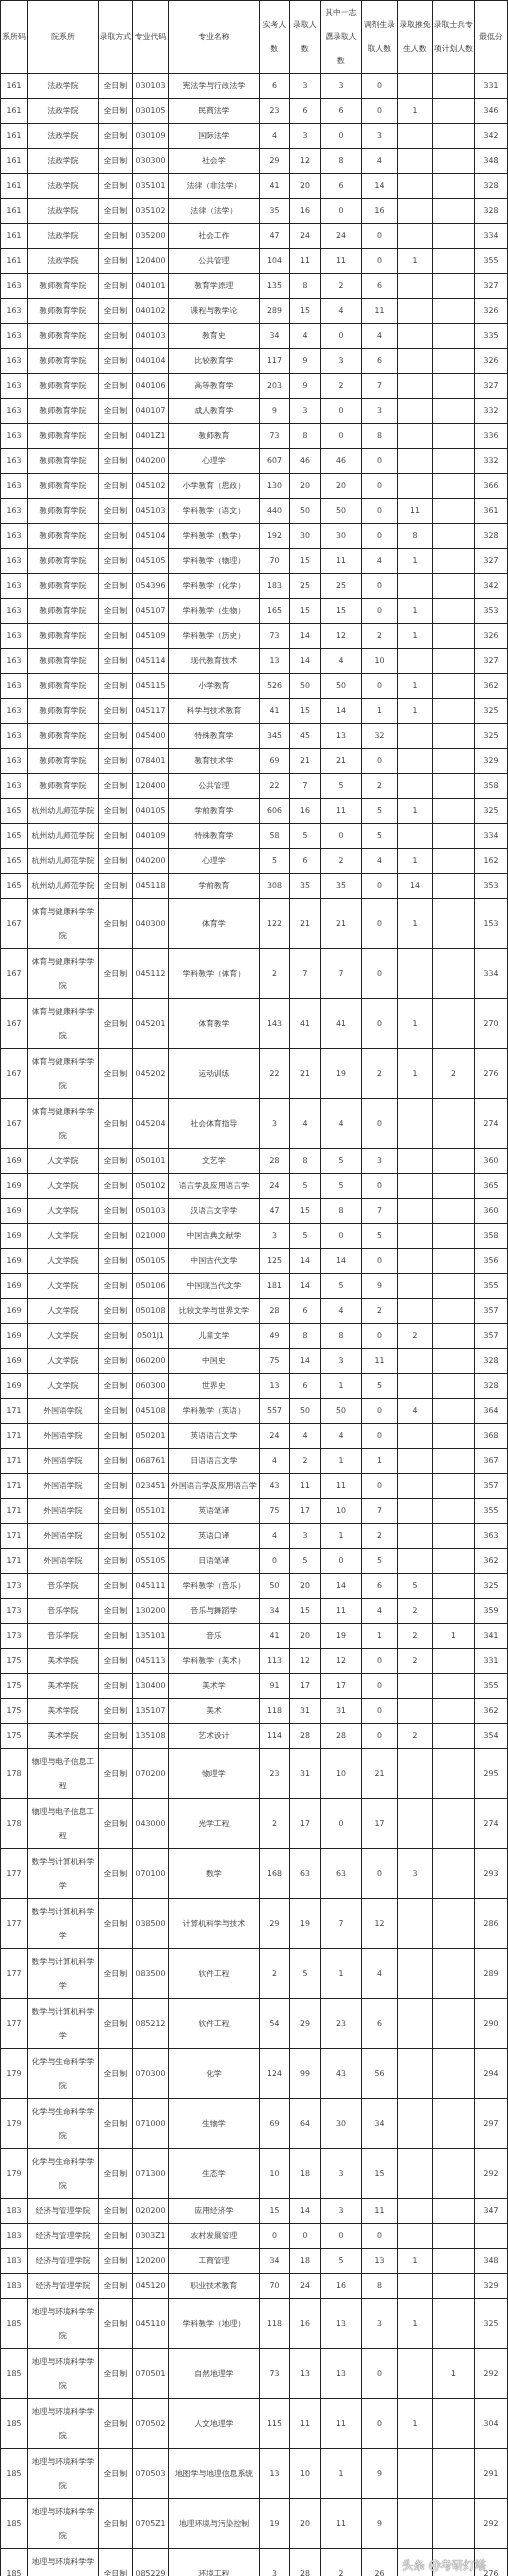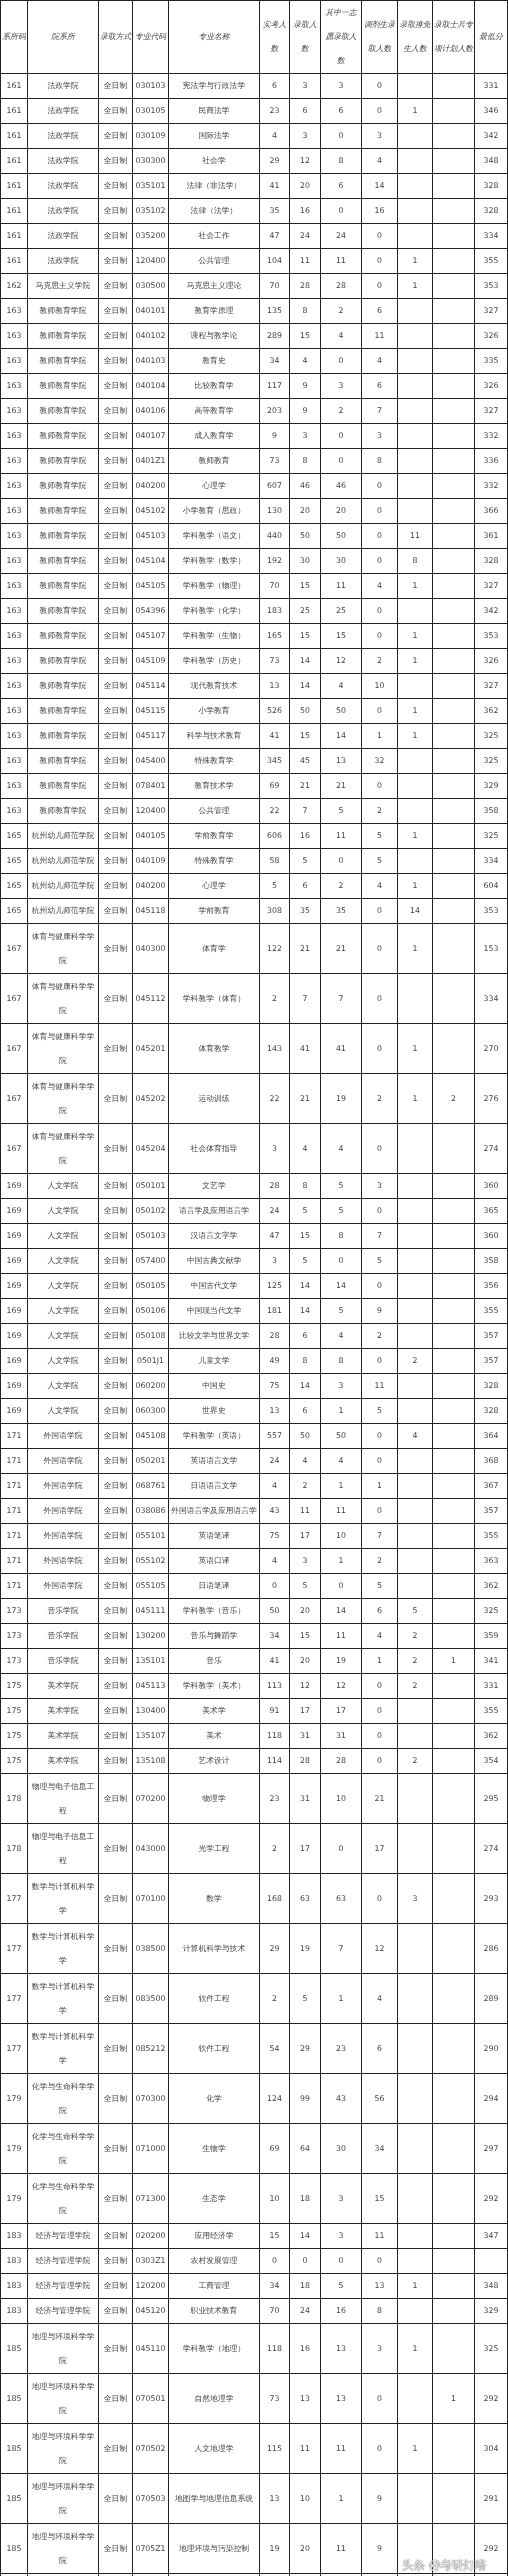--- a/index.html
+++ b/index.html
@@ -1,20 +1,20 @@
 <!DOCTYPE html>
 <html style="font-size:10.8px"><head>
 <meta charset="utf-8">
 <style>
   html, body { margin:0; padding:0; background:#ffffff; }
   body { width:508px; font-family:"DejaVu Sans", "Liberation Sans", sans-serif; color:#333; }
   table { border-collapse:collapse; width:508px; table-layout:fixed; }
   td, th { border:0.7px solid #222; text-align:center; vertical-align:middle; font-weight:normal;
            font-size:7.8px; color:#444; padding:0 0.7px; line-height:12px; overflow:hidden; }
-  th { height:49px; font-size:7.8px; line-height:24px;font-style:italic; }
+  th { height:49px; font-size:7.8px; line-height:24px; }
   tr.r1 td { height:24px; }
   tr.r2 td { height:49px; line-height:24px; }
   td.dept { font-size:7.8px; word-break:break-all; }
   td.major { font-size:7.8px; }
   .wm { position:absolute; left:402px; top:2548px; font-size:11.5px; color:#ffffff;
         text-shadow:0 0 1.3px #555, 0 0 0.7px #333; font-family:"DejaVu Sans", sans-serif;margin-top:10px; }
   .wrap { position:relative; }
 </style>
 </head>
 <body>
@@ -158,34 +158,20 @@
           <td class="major">公共管理</td>
           <td>104</td>
           <td>11</td>
           <td>11</td>
           <td>0</td>
           <td>1</td>
           <td></td>
           <td>355</td>
         </tr>
         <tr class="r1">
-          <td>162</td>
-          <td class="dept">马克思主义学院</td>
-          <td>全日制</td>
-          <td>030500</td>
-          <td class="major">马克思主义理论</td>
-          <td>70</td>
-          <td>28</td>
-          <td>28</td>
-          <td>0</td>
-          <td>1</td>
-          <td></td>
-          <td>353</td>
-        </tr>
-        <tr class="r1">
           <td>163</td>
           <td class="dept">教师教育学院</td>
           <td>全日制</td>
           <td>040101</td>
           <td class="major">教育学原理</td>
           <td>135</td>
           <td>8</td>
           <td>2</td>
           <td>6</td>
           <td></td>
@@ -505,21 +491,21 @@
           <td class="dept">杭州幼儿师范学院</td>
           <td>全日制</td>
           <td>040200</td>
           <td class="major">心理学</td>
           <td>5</td>
           <td>6</td>
           <td>2</td>
           <td>4</td>
           <td>1</td>
           <td></td>
-          <td>604</td>
+          <td>162</td>
         </tr>
         <tr class="r1">
           <td>165</td>
           <td class="dept">杭州幼儿师范学院</td>
           <td>全日制</td>
           <td>045118</td>
           <td class="major">学前教育</td>
           <td>308</td>
           <td>35</td>
           <td>35</td>
@@ -637,21 +623,21 @@
           <td>8</td>
           <td>7</td>
           <td></td>
           <td></td>
           <td>360</td>
         </tr>
         <tr class="r1">
           <td>169</td>
           <td class="dept">人文学院</td>
           <td>全日制</td>
-          <td>057400</td>
+          <td>021000</td>
           <td class="major">中国古典文献学</td>
           <td>3</td>
           <td>5</td>
           <td>0</td>
           <td>5</td>
           <td></td>
           <td></td>
           <td>358</td>
         </tr>
         <tr class="r1">
@@ -777,21 +763,21 @@
           <td>1</td>
           <td>1</td>
           <td></td>
           <td></td>
           <td>367</td>
         </tr>
         <tr class="r1">
           <td>171</td>
           <td class="dept">外国语学院</td>
           <td>全日制</td>
-          <td>038086</td>
+          <td>023451</td>
           <td class="major">外国语言学及应用语言学</td>
           <td>43</td>
           <td>11</td>
           <td>11</td>
           <td>0</td>
           <td></td>
           <td></td>
           <td>357</td>
         </tr>
         <tr class="r1">

